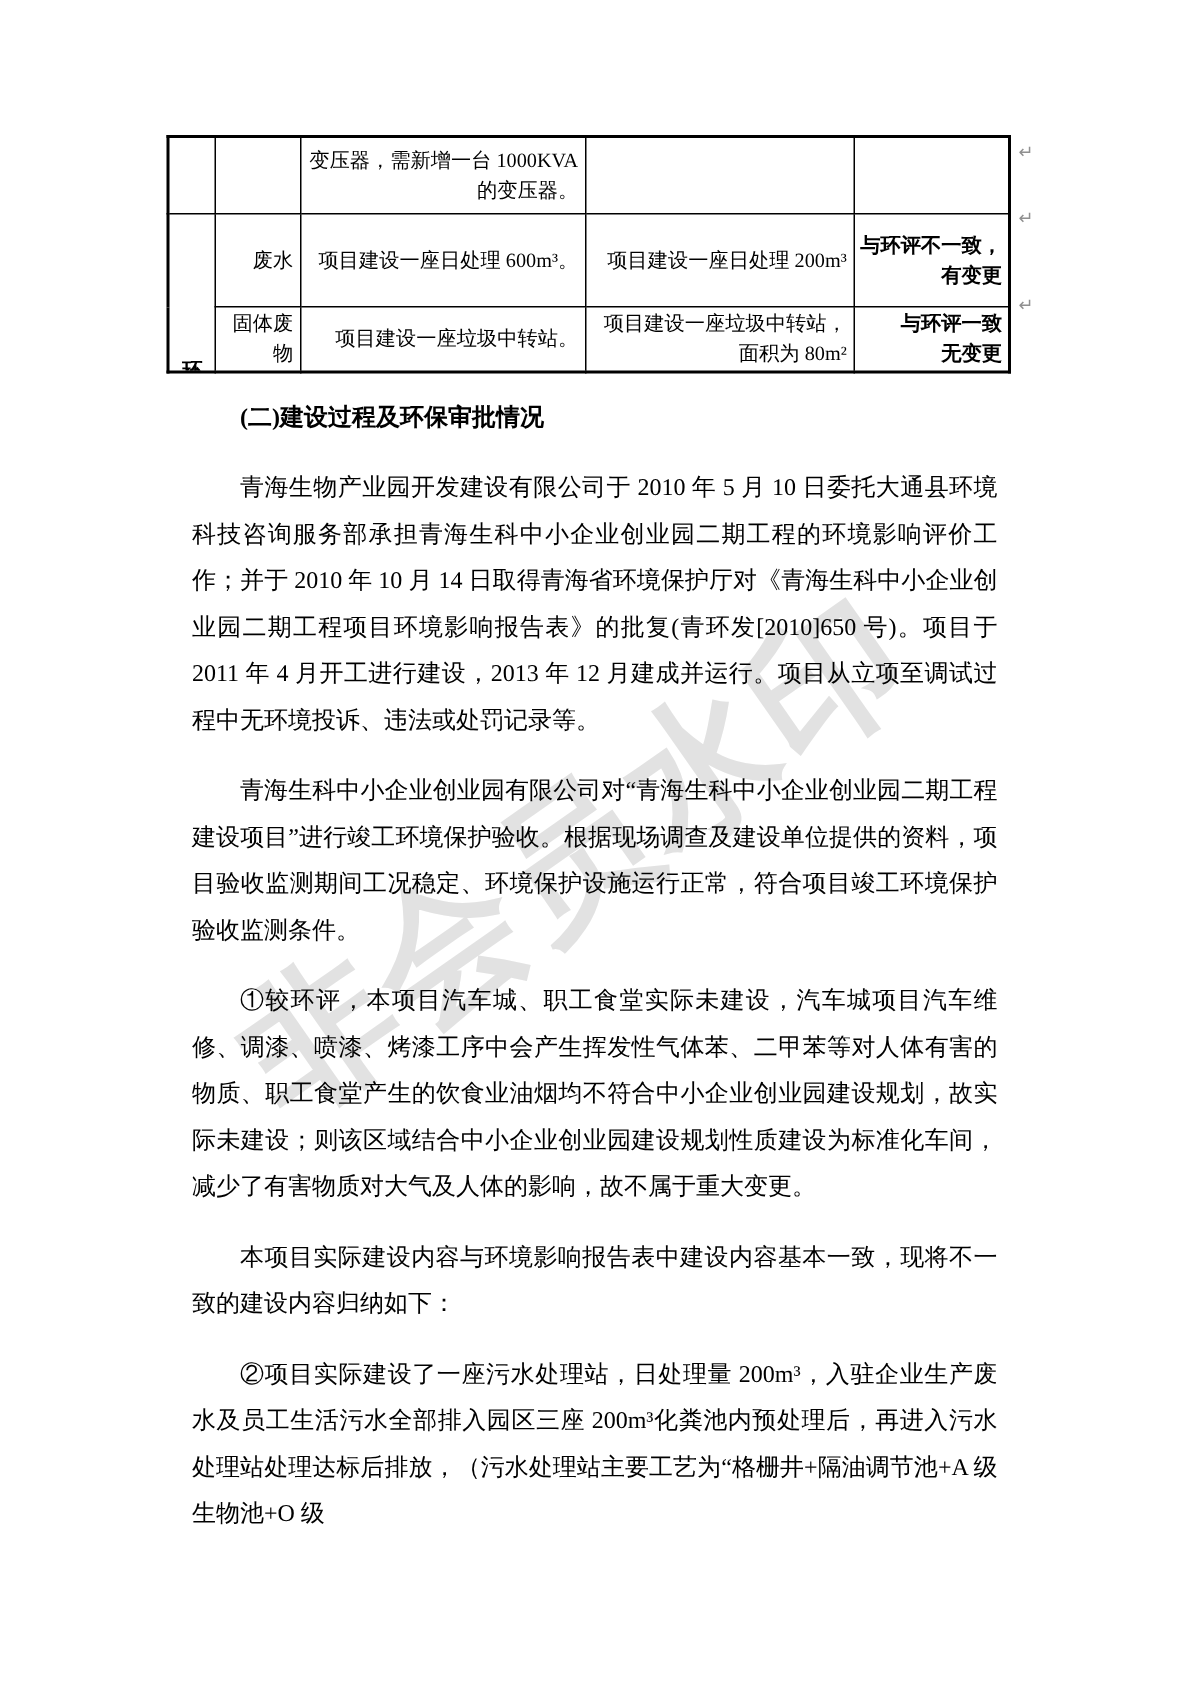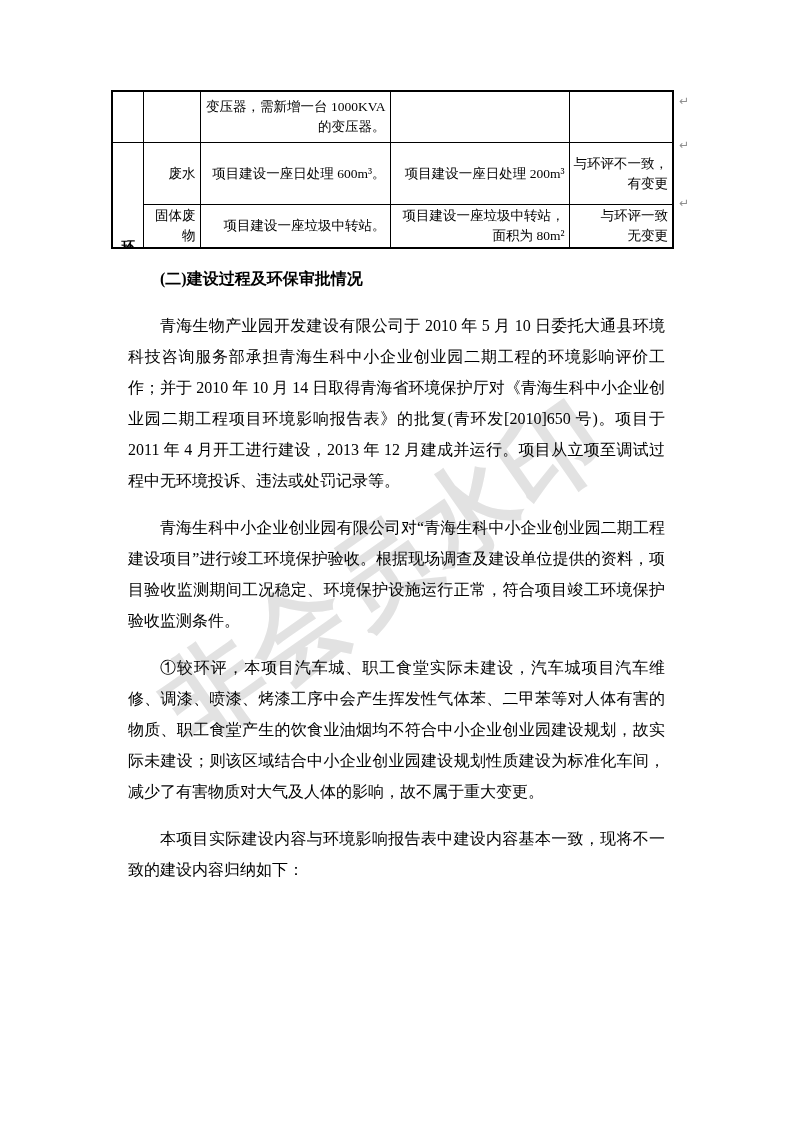--- a/index.html
+++ b/index.html
@@ -51,21 +51,21 @@
   tr.r2 td{height:59px;}
   tr.r3 td{height:39px;}
   td.vert{
     writing-mode:vertical-lr;
     text-orientation:upright;
     font-weight:bold;
     letter-spacing:4px;
     padding:2px 0;
   }
   td.left{text-align:left;margin-left:48px;}
-  td.pre{white-space:pre-line;}
+  td.pre{white-space:pre-line;font-weight:bold;}
 
   
   .pmark{
     position:absolute;
     left:679px;
     z-index:1;
     font-size:12px;
     color:#909090;
     font-family:"DejaVu Sans",sans-serif;
   }
@@ -130,15 +130,16 @@
   <span class="pmark pm1">↵</span>
   <span class="pmark pm2">↵</span>
   <span class="pmark pm3">↵</span>
 
   <div class="content">
     <div class="h">(二)建设过程及环保审批情况</div>
     <p class="p">青海生物产业园开发建设有限公司于 2010 年 5 月 10 日委托大通县环境科技咨询服务部承担青海生科中小企业创业园二期工程的环境影响评价工作；并于 2010 年 10 月 14 日取得青海省环境保护厅对《青海生科中小企业创业园二期工程项目环境影响报告表》的批复(青环发[2010]650 号)。项目于 2011 年 4 月开工进行建设，2013 年 12 月建成并运行。项目从立项至调试过程中无环境投诉、违法或处罚记录等。</p>
     <p class="p">青海生科中小企业创业园有限公司对“青海生科中小企业创业园二期工程建设项目”进行竣工环境保护验收。根据现场调查及建设单位提供的资料，项目验收监测期间工况稳定、环境保护设施运行正常，符合项目竣工环境保护验收监测条件。</p>
     <p class="p">①较环评，本项目汽车城、职工食堂实际未建设，汽车城项目汽车维修、调漆、喷漆、烤漆工序中会产生挥发性气体苯、二甲苯等对人体有害的物质、职工食堂产生的饮食业油烟均不符合中小企业创业园建设规划，故实际未建设；则该区域结合中小企业创业园建设规划性质建设为标准化车间，减少了有害物质对大气及人体的影响，故不属于重大变更。</p>
     <p class="p">本项目实际建设内容与环境影响报告表中建设内容基本一致，现将不一致的建设内容归纳如下：</p>
+    <p class="p">②项目实际建设了一座污水处理站，日处理量 200m³，入驻企业生产废水及员工生活污水全部排入园区三座 200m³化粪池内预处理后，再进入污水处理站处理达标后排放，（污水处理站主要工艺为“格栅井+隔油调节池+A 级生物池+O 级</p>
   </div>
 
 </div>
 
 </body></html>

